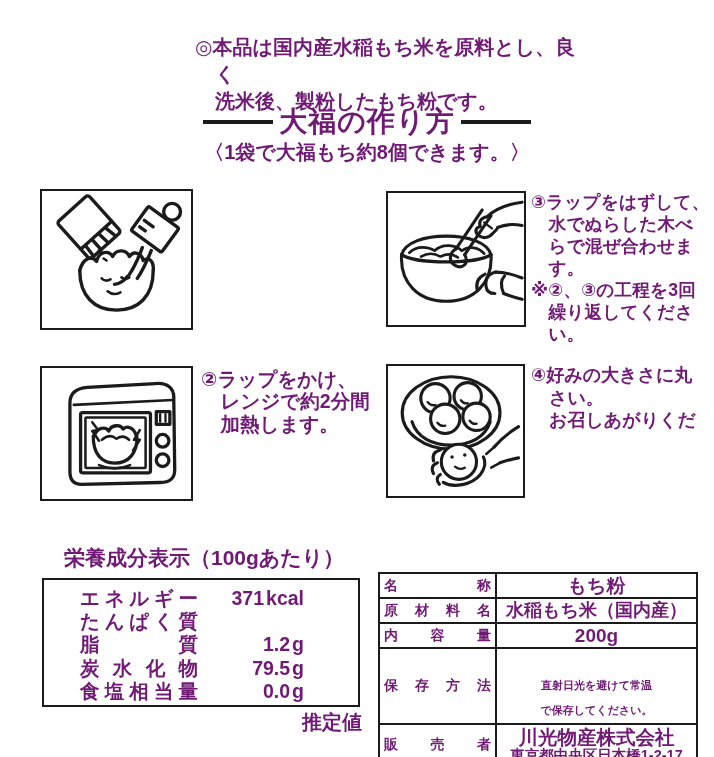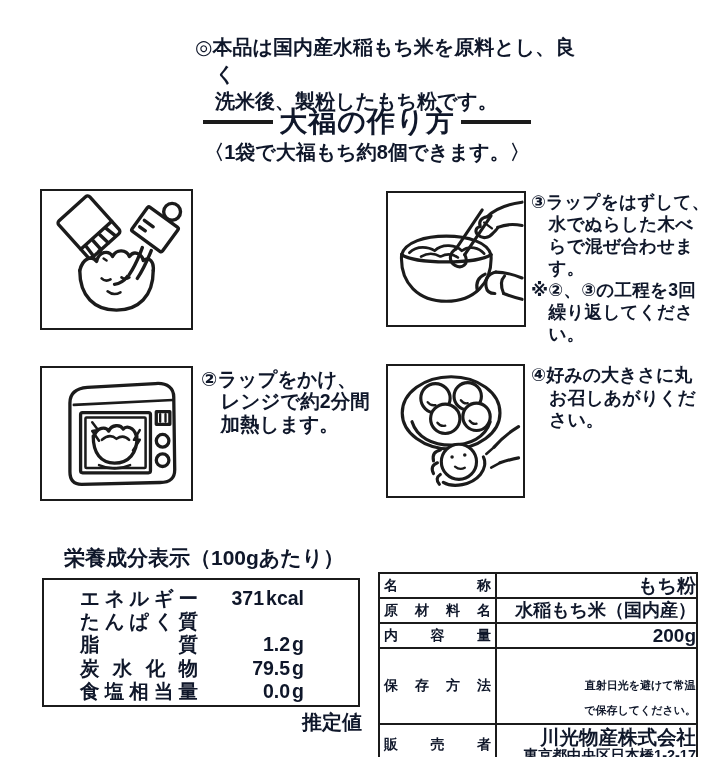--- a/index.html
+++ b/index.html
@@ -1,19 +1,19 @@
 <!DOCTYPE html>
 <html lang="ja"><head>
 <meta charset="utf-8">
 <style>
   html,body{margin:0;padding:0;background:#fff;}
   .page{
     position:relative;width:714px;height:757px;background:#fff;overflow:hidden;
     font-family:"Liberation Sans","DejaVu Sans",sans-serif;
-    color:#0f172a;font-weight:700;
+    color:#701a75;font-weight:700;
   }
   .abs{position:absolute;}
   
   .intro{
     left:195px;top:34px;width:372px;
     font-size:20px;line-height:27px;
     white-space:pre-line;
     padding-left:1em;text-indent:-1em;
   }
   .title-row{
@@ -63,21 +63,21 @@
   .p-row{display:grid;grid-template-columns:117px 1fr;}
   .p-row + .p-row{border-top:2.5px solid #1b1b1b;}
   .p-label-cell{
     border-right:2.5px solid #1b1b1b;display:flex;align-items:center;
   }
   .p-label{
     display:inline-block;width:100%;padding:0 4px;box-sizing:border-box;
     font-size:14px;text-align:justify;text-align-last:justify;
   }
   .p-value-cell{
-    display:flex;flex-direction:column;align-items:flex-end;justify-content:center;
+    display:flex;flex-direction:column;align-items:center;justify-content:center;
     text-align:center;
   }
   .r-sm{min-height:23px;}
   .r-md{min-height:41px;}
   .r-lg{min-height:40px;}
   .p-value{font-size:19px;line-height:21px;}
   .p-value.small{font-size:18px;}
   .p-value.multiline{font-size:11px;line-height:25px;white-space:pre-line;margin-top:24px;}
   .p-value.company{font-size:19.5px;line-height:20px;}
   .p-value.address{font-size:14.5px;line-height:16px;}
@@ -210,22 +210,22 @@
         <circle cx="64" cy="93" r="1.8" fill="#1b1b1b" stroke="none"></circle>
         <circle cx="77" cy="91" r="1.8" fill="#1b1b1b" stroke="none"></circle>
         <path d="M67,103 q5,4 10,1" stroke-width="2.4"></path>
         <path d="M55,119 C65,125 84,122 93,111 C97,106 99,99 96,93"></path>
       </g>
     </svg>
   </div>
 
   <div class="abs step-text" id="t4">
     <div>④好みの大きさに丸</div>
+    <div class="ind">さい。</div>
     <div class="ind">お召しあがりくだ</div>
-    <div class="ind">さい。</div>
   </div>
 
   <div class="abs nut-title">栄養成分表示（100gあたり）</div>
   <div class="abs nut-box">
     <div class="nut-row">
       <span class="nut-label">エネルギー</span>
       <span class="nut-val"><span>371</span><span class="unit">kcal</span></span>
     </div>
     <div class="nut-row">
       <span class="nut-label">たんぱく質</span>

